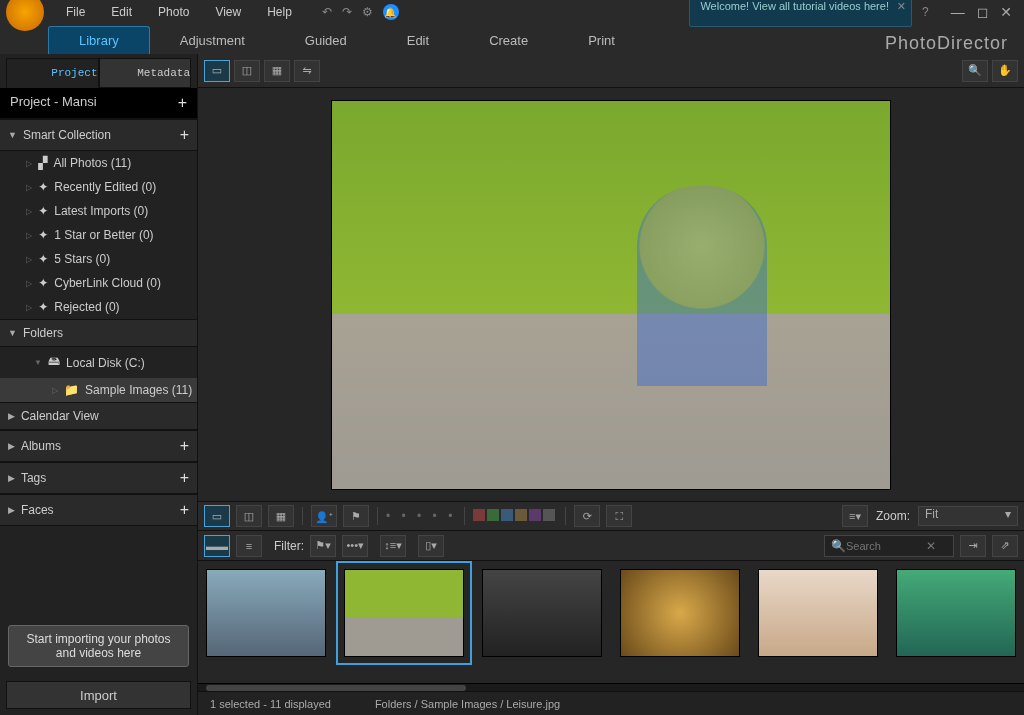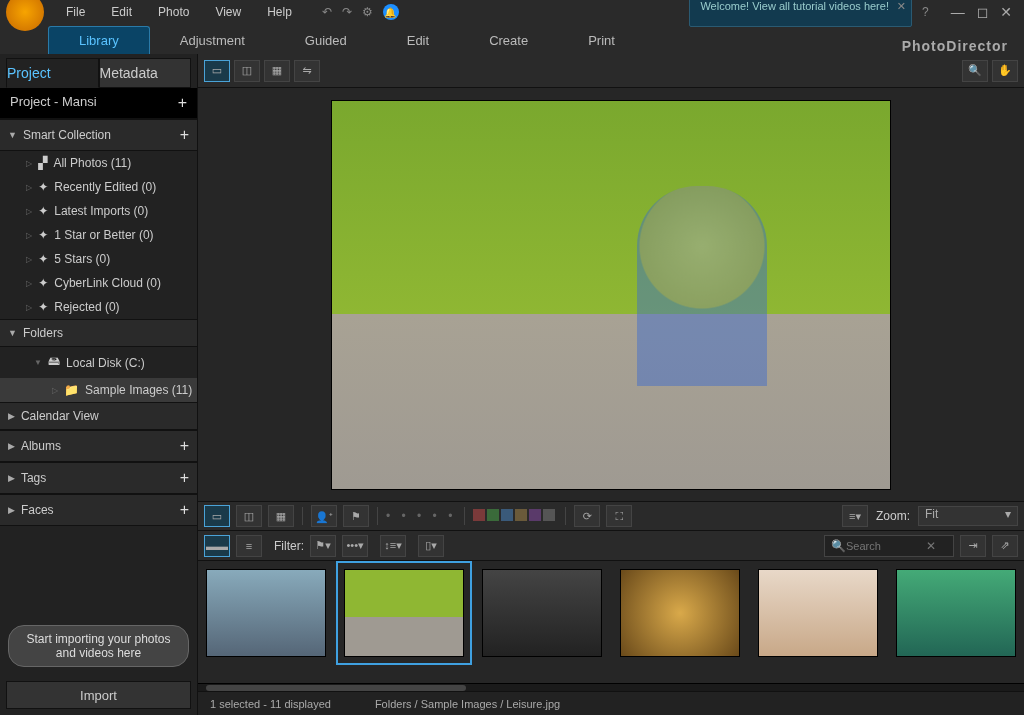--- a/index.html
+++ b/index.html
@@ -12,37 +12,37 @@
 .tb-icons .bell{ width:16px; height:16px; border-radius:50%; background:#1d8fff; display:flex; align-items:center; justify-content:center; color:#fff; font-size:10px;}
 .spacer { flex:1; }
 .welcome { background:#123a4f; border:1px solid #2a5a72; padding:2px 22px 14px 10px; font-size:11px; color:#9cc; position:relative; border-radius:2px;}
 .welcome .x { position:absolute; right:5px; top:2px; color:#888; cursor:pointer;}
 .winctl { display:flex; gap:12px; margin:0 12px; color:#aaa; font-size:14px;}
 .winctl span { cursor:pointer; }
 
 .moderow { height: 30px; background:#2a2a2a; display:flex; align-items:flex-end; padding-left:48px;}
 .mode-tab { padding:6px 30px; color:#bbb; cursor:pointer; font-size:13px; }
 .mode-tab.active { background:#0a4466; border:1px solid #2a7aa8; border-bottom:none; color:#5ac3ff; border-radius:3px 3px 0 0;}
-.brand { margin-left:auto; margin-right:16px; color:#aaa; font-size:14px; font-weight:700; letter-spacing:1px;}
+.brand { margin-left:auto; margin-right:16px; color:#aaa; font-size:18px; font-weight:400; letter-spacing:1px;}
 
 .main { display:flex; height: calc(715px - 54px); }
 .sidebar { width: 295px; background:#222; border-right:1px solid #111; display:flex; flex-direction:column;}
 .side-tabs { display:flex; background:#1a1a1a; height:30px; margin:4px 6px 0 6px;}
-.side-tab { flex:1; text-align:left; line-height:28px; background:#333; border:1px solid #111; cursor:pointer; font-size:14px;}
+.side-tab { flex:1; text-align:right; line-height:28px; background:#333; border:1px solid #111; cursor:pointer; font-size:11px;font-family:Liberation Mono, monospace;}
 .side-tab.active { background:#222; color:#5ac3ff; border-bottom:1px solid #222;}
 .proj-head { display:flex; justify-content:space-between; padding:6px 10px; background:#000000; border-bottom:1px solid #111; font-size:13px;}
 .plus { color:#ddd; font-size:16px; cursor:pointer; }
 .section-head { display:flex; align-items:center; padding:6px 8px; background:#2a2a2a; border-top:1px solid #111; border-bottom:1px solid #111; cursor:pointer;}
 .section-head .tri { margin-right:6px; color:#aaa; font-size:9px;}
 .section-head .lbl { flex:1; }
 .tree-item { display:flex; align-items:center; padding:5px 0 5px 26px; cursor:pointer; font-size:12px; color:#ccc;}
 .tree-item .tri { color:#666; font-size:8px; margin-right:6px;}
 .tree-item.nested { padding-left:34px;}
 .tree-item.nested2 { padding-left:52px; background:#3a3a3a;}
-.tooltip-box { margin:8px; background:#444; border:1px solid #666; border-radius:16px; padding:6px 10px; font-size:12px; color:#ddd; text-align:center; position:relative;}
+.tooltip-box { margin:8px; background:#444; border:1px solid #666; border-radius:3px; padding:6px 10px; font-size:12px; color:#ddd; text-align:center; position:relative;}
 .tooltip-box:after { content:""; position:absolute; bottom:-7px; left:32px; border:7px solid transparent; border-top-color:#444;}
 .import-btn { margin:6px; height:28px; background:#333; border:1px solid #111; text-align:center; line-height:28px; cursor:pointer; font-size:13px;}
 .sidebar-scroll { flex:1; overflow:hidden; }
 
 .content { flex:1; display:flex; flex-direction:column; background:#1e1e1e;}
 .view-toolbar { height:34px; background:#2a2a2a; border-bottom:1px solid #111; display:flex; align-items:center; padding:0 6px; gap:4px;}
 .vt-btn { width:26px; height:22px; background:#333; border:1px solid #444; display:flex; align-items:center; justify-content:center; cursor:pointer; color:#aaa; font-size:11px;}
 .vt-btn.active { border:1px solid #4aa3d8; background:#1a3a4a;}
 .preview { flex:1; background:#262626; display:flex; align-items:center; justify-content:center; overflow:hidden;}
 .preview-img { width:560px; height:390px; background:linear-gradient(180deg,#7aa82e 0%,#8fb733 55%,#a8a294 55%,#9f9a92 100%); position:relative; border:1px solid #000;}

